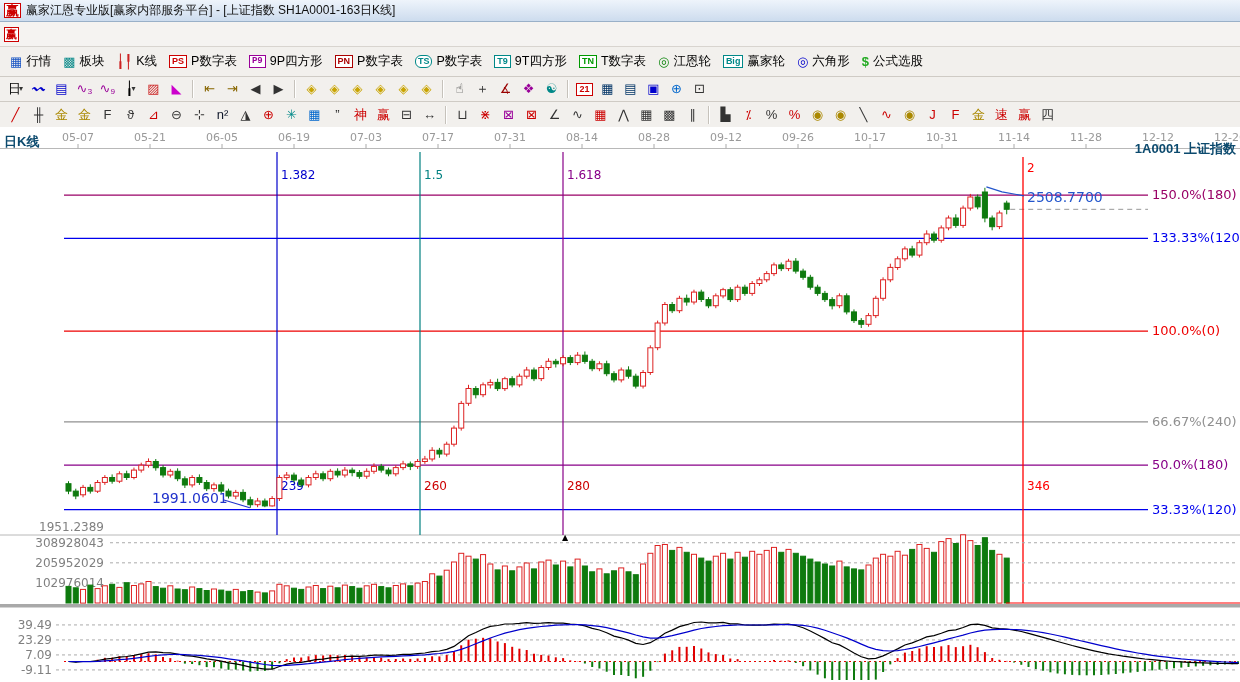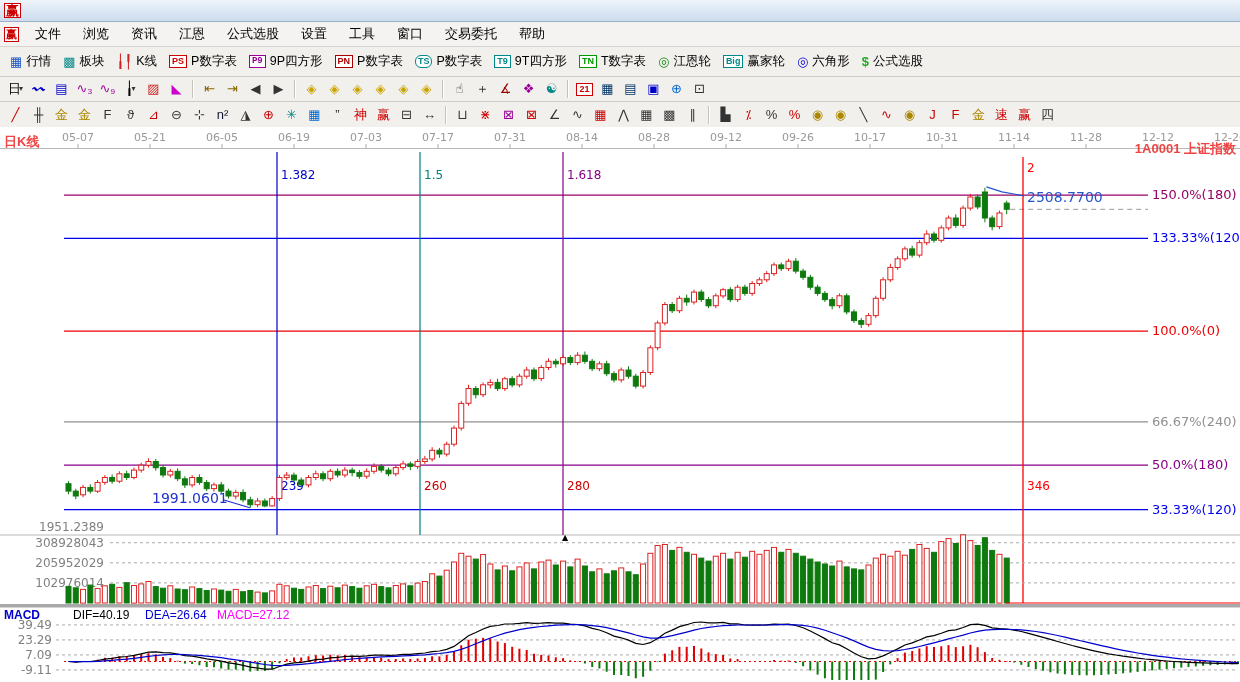--- a/index.html
+++ b/index.html
@@ -16,36 +16,36 @@
   .tb3{height:26px;}
   .tbtn{display:inline-flex;align-items:center;gap:4px;padding:2px 6px;font-size:12.5px;color:#000;cursor:default;}
   .badge{font-size:9px;font-weight:bold;border:1px solid;padding:0 2px;background:#fff;line-height:11px;}
   .glyph{font-size:13px;line-height:14px;}
   .ibtn{width:21px;height:20px;display:inline-flex;align-items:center;justify-content:center;
     font-size:13px;line-height:20px;margin:0 1px;cursor:default;}
   .sep{width:1px;height:18px;background:#c6c2bb;margin:0 4px;border-right:1px solid #fff;}
   .dd{font-size:8px;color:#333;margin-left:-2px;}
   #chart{position:absolute;left:0;top:127px;width:1240px;height:555px;background:#fff;}
   #chart svg{position:absolute;left:0;top:0;}
-  .lbl{position:absolute;font-size:13px;font-weight:bold;color:#ef4444;white-space:nowrap;text-align:right;}
+  .lbl{position:absolute;font-size:13px;font-weight:bold;color:#0c4a6e;white-space:nowrap;text-align:right;}
   .period{left:4px;top:6px;}
   .sym{right:4px;top:13px;}
   .macdrow{position:absolute;left:0;top:481px;height:14px;width:100%;font-size:12px;font-weight:bold;white-space:nowrap;}
   .macdrow span{position:absolute;top:0;}
 </style>
 </head>
 <body>
 
 <div id="app">
   <div class="titlebar">
     <span class="logo">赢</span>
+    <span>赢家江恩专业版[赢家内部服务平台] - [上证指数  SH1A0001-163日K线]</span>
   </div>
   <div class="menubar">
     <span class="logo" style="font-size:11px">赢</span>
-    <span id="menu-items"><span class="mi">文件</span><span class="mi">浏览</span><span class="mi">资讯</span><span class="mi">江恩</span><span class="mi">公式选股</span><span class="mi">设置</span><span class="mi">工具</span><span class="mi">窗口</span><span class="mi">交易委托</span><span class="mi">帮助</span></span>
   </div>
   <div class="tb tb1" id="tb1">
       <span class="tbtn">
         <span class="glyph" style="color: rgb(26, 86, 196); font-weight: bold;">▦</span>
         <span>行情</span>
       </span>
       <span class="tbtn">
         <span class="glyph" style="color: rgb(10, 138, 138); font-weight: bold;">▩</span>
         <span>板块</span>
       </span>
@@ -818,20 +818,14 @@
         <polyline points="68.5,661.5 75.8,662.1 83.0,661.5 90.3,661.5 97.6,660.5 104.9,659.1 112.1,658.4 119.4,657.1 126.7,656.5 134.0,655.3 141.2,653.8 148.5,652.2 155.8,651.9 163.0,652.6 170.3,652.8 177.6,654.0 184.9,655.7 192.1,656.2 199.4,657.3 206.7,658.9 214.0,659.8 221.2,661.2 228.5,662.9 235.8,663.8 243.1,665.4 250.3,667.1 257.6,668.0 264.9,669.2 272.1,669.2 279.4,666.5 286.7,664.1 294.0,662.8 301.2,662.3 308.5,661.1 315.8,659.7 323.1,659.2 330.3,657.9 337.6,657.4 344.9,656.5 352.1,656.1 359.4,656.3 366.7,655.9 374.0,655.1 381.2,655.0 388.5,655.4 395.8,655.1 403.1,654.4 410.3,654.3 417.6,653.7 424.9,653.0 432.1,651.6 439.4,651.0 446.7,649.4 454.0,646.4 461.2,641.3 468.5,635.8 475.8,632.5 483.1,629.0 490.3,626.4 497.6,625.5 504.9,624.0 512.2,624.0 519.4,623.4 526.7,622.6 534.0,623.4 541.2,623.2 548.5,622.7 555.8,623.1 563.1,623.1 570.3,624.1 577.6,624.5 584.9,625.9 592.2,628.3 599.4,630.0 606.7,632.8 614.0,636.1 621.2,637.8 628.5,640.1 635.8,643.4 643.1,644.5 650.3,642.7 657.6,638.4 664.9,633.2 672.2,630.1 679.4,626.6 686.7,624.7 694.0,622.5 701.3,622.0 708.5,622.9 715.8,622.8 723.1,622.4 730.3,623.8 737.6,623.8 744.9,625.0 752.2,625.1 759.4,625.2 766.7,624.9 774.0,624.1 781.3,624.4 788.5,624.1 795.8,625.5 803.1,627.7 810.3,631.0 817.6,634.7 824.9,638.6 832.2,642.7 839.4,644.9 846.7,648.8 854.0,653.0 861.3,656.8 868.5,658.9 875.8,658.4 883.1,655.9 890.3,652.5 897.6,648.9 904.9,645.0 912.2,642.9 919.4,640.0 926.7,636.9 934.0,635.6 941.3,633.3 948.5,630.7 955.8,629.8 963.1,627.5 970.4,624.7 977.6,624.1 984.9,625.4 992.2,627.9 999.4,628.6 1006.7,629.0 1014.0,630.1 1021.3,631.5 1028.5,633.3 1035.8,635.3 1043.1,637.3 1050.4,639.4 1057.6,641.5 1064.9,643.5 1072.2,645.5 1079.4,647.3 1086.7,649.1 1094.0,650.8 1101.3,652.4 1108.5,653.8 1115.8,655.0 1123.1,656.2 1130.4,657.2 1137.6,658.1 1144.9,659.0 1152.2,659.7 1159.5,660.4 1166.7,661.0 1174.0,661.5 1181.3,661.9 1188.5,662.3 1195.8,662.6 1203.1,662.9 1210.4,663.1 1217.6,663.3 1224.9,663.5 1232.2,663.6 1238.0,663.7 1238.0,663.9" fill="none" stroke="#000000" stroke-width="1.2"></polyline>
         <polyline points="68.5,661.5 75.8,661.6 83.0,661.6 90.3,661.6 97.6,661.4 104.9,660.9 112.1,660.4 119.4,659.7 126.7,659.1 134.0,658.3 141.2,657.4 148.5,656.4 155.8,655.5 163.0,654.9 170.3,654.5 177.6,654.4 184.9,654.6 192.1,655.0 199.4,655.4 206.7,656.1 214.0,656.9 221.2,657.7 228.5,658.8 235.8,659.8 243.1,660.9 250.3,662.1 257.6,663.3 264.9,664.5 272.1,665.4 279.4,665.6 286.7,665.3 294.0,664.8 301.2,664.3 308.5,663.7 315.8,662.9 323.1,662.1 330.3,661.3 337.6,660.5 344.9,659.7 352.1,659.0 359.4,658.4 366.7,657.9 374.0,657.4 381.2,656.9 388.5,656.6 395.8,656.3 403.1,655.9 410.3,655.6 417.6,655.2 424.9,654.8 432.1,654.1 439.4,653.5 446.7,652.7 454.0,651.4 461.2,649.4 468.5,646.7 475.8,643.8 483.1,640.9 490.3,638.0 497.6,635.5 504.9,633.2 512.2,631.3 519.4,629.7 526.7,628.3 534.0,627.3 541.2,626.5 548.5,625.8 555.8,625.2 563.1,624.8 570.3,624.7 577.6,624.6 584.9,624.9 592.2,625.6 599.4,626.4 606.7,627.7 614.0,629.4 621.2,631.1 628.5,632.9 635.8,635.0 643.1,636.9 650.3,638.1 657.6,638.1 664.9,637.1 672.2,635.7 679.4,633.9 686.7,632.1 694.0,630.2 701.3,628.5 708.5,627.4 715.8,626.5 723.1,625.7 730.3,625.3 737.6,625.0 744.9,625.0 752.2,625.0 759.4,625.0 766.7,625.0 774.0,624.8 781.3,624.7 788.5,624.6 795.8,624.8 803.1,625.4 810.3,626.5 817.6,628.1 824.9,630.2 832.2,632.7 839.4,635.2 846.7,637.9 854.0,640.9 861.3,644.1 868.5,647.1 875.8,649.3 883.1,650.6 890.3,651.0 897.6,650.6 904.9,649.5 912.2,648.1 919.4,646.5 926.7,644.6 934.0,642.8 941.3,640.9 948.5,638.8 955.8,637.0 963.1,635.1 970.4,633.0 977.6,631.3 984.9,630.1 992.2,629.6 999.4,629.4 1006.7,629.3 1014.0,629.5 1021.3,629.9 1028.5,630.6 1035.8,631.5 1043.1,632.7 1050.4,634.0 1057.6,635.5 1064.9,637.1 1072.2,638.8 1079.4,640.5 1086.7,642.2 1094.0,643.9 1101.3,645.6 1108.5,647.2 1115.8,648.8 1123.1,650.3 1130.4,651.7 1137.6,653.0 1144.9,654.2 1152.2,655.3 1159.5,656.3 1166.7,657.2 1174.0,658.1 1181.3,658.9 1188.5,659.5 1195.8,660.1 1203.1,660.7 1210.4,661.2 1217.6,661.6 1224.9,662.0 1232.2,662.3 1238.0,662.6 1238.0,662.8" fill="none" stroke="#0000cc" stroke-width="1.2"></polyline>
         <path d="M 986.3979999999999 186.83876404494384 L 1002 191.83876404494384 L 1024 195.83876404494384" fill="none" stroke="#2255cc" stroke-width="1.2"></path>
         <text x="1027" y="201.83876404494384" fill="#2255cc" font-size="14" font-family="DejaVu Sans, Liberation Sans, sans-serif">2508.7700</text>
         <line x1="224" y1="500" x2="249.825" y2="507.7719101123596" stroke="#2233cc" stroke-width="1.2"></line>
         <text x="152" y="503" fill="#2233cc" font-size="14" font-family="DejaVu Sans, Liberation Sans, sans-serif">1991.0601</text>
         <text x="565" y="540" fill="#000" font-size="8" text-anchor="middle" font-family="DejaVu Sans, Liberation Sans, sans-serif">▲</text>
       </svg>
     <span class="lbl period">日K线</span>
     <span class="lbl sym"><span>1A0001</span>&nbsp;<span>上证指数</span></span>
-    <div class="macdrow">
-      <span style="left:4px;color:#0000cc">MACD</span>
-      <span style="left:73px;color:#000;font-weight:normal">DIF=40.19</span>
-      <span style="left:145px;color:#0000cc;font-weight:normal">DEA=26.64</span>
-      <span style="left:217px;color:#ff00ff;font-weight:normal">MACD=27.12</span>
-    </div>
   </div>
 </div>
 
 </body></html>

